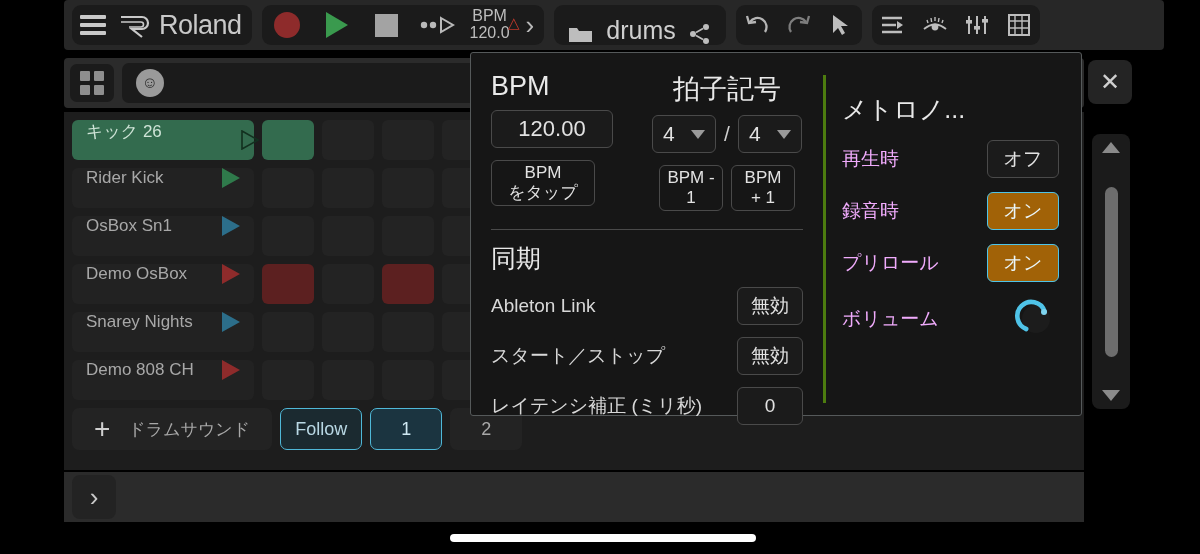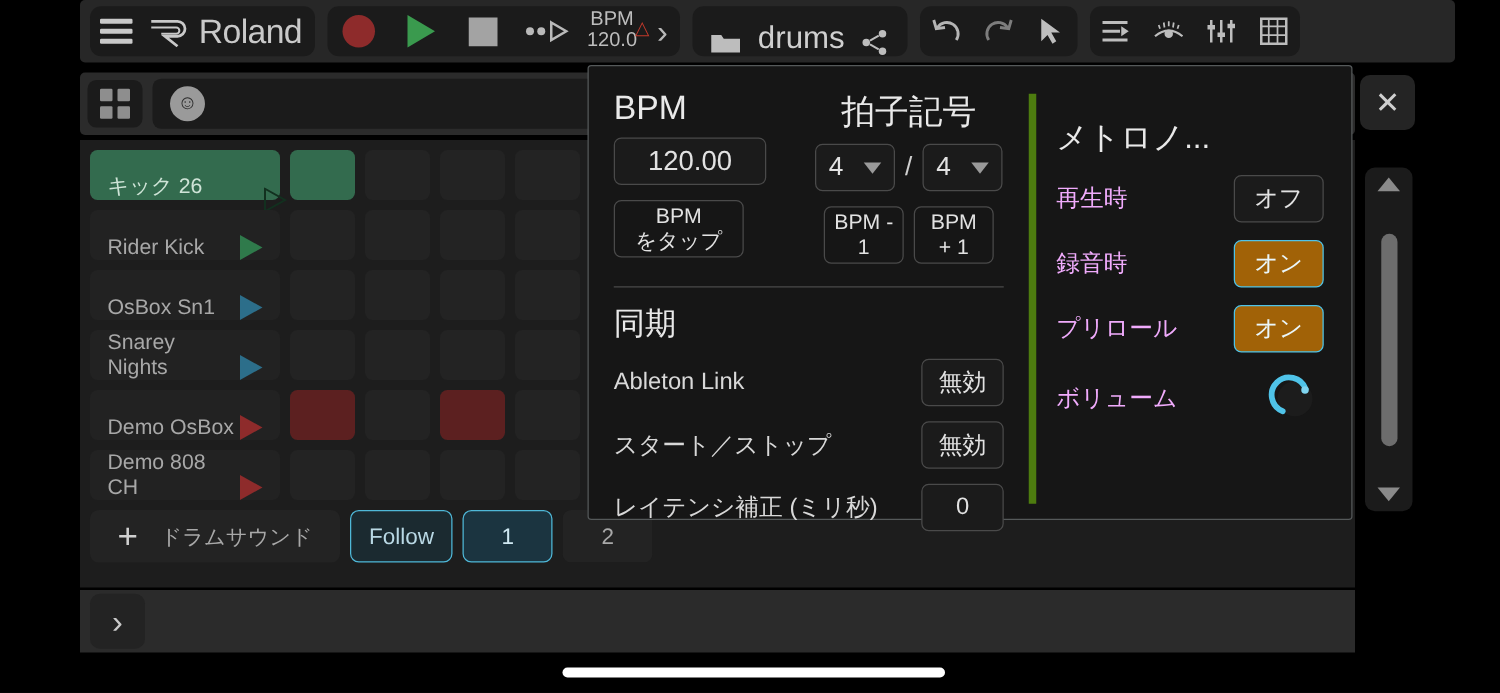--- a/index.html
+++ b/index.html
@@ -68,22 +68,22 @@
   .navchev { color: #bdbdbd; font-size: 27px; font-weight: 300; padding: 0 12px; cursor: pointer; }
 
   
   .workspace {
     position: absolute; left: 64px; top: 112px; width: 1020px; height: 358px;
     background: #1d1d1d; overflow: hidden;
   }
   .tracks { position: absolute; left: 8px; top: 8px; }
   .trow { display: flex; align-items: center; height: 40px; margin-bottom: 8px; }
   .tname {
-    width: 152px; height: 40px; border-radius: 6px; background: #222;
-    display: flex; align-items: flex-end; padding: 0 14px; color: #a8a8a8; font-size: 17px;
+    width: 182px; height: 40px; border-radius: 6px; background: #222;
+    display: flex; align-items: flex-start; padding: 0 14px; color: #a8a8a8; font-size: 17px;
   }
   .tname.sel { background: #336b4e; color: #cfe4d7; }
   .tname span.lbl { flex: 1; }
   .tri { width: 0; height: 0; border-top: 10px solid transparent; border-bottom: 10px solid transparent; }
   .cells { display: flex; gap: 8px; margin-left: 8px; }
   .cell { width: 52px; height: 40px; border-radius: 6px; background: #232323; }
 
   
   .wsbottom { position: absolute; left: 8px; top: 296px; display: flex; gap: 8px; align-items: center; }
   .addbtn {
@@ -114,21 +114,21 @@
   .sb-down { border-top: 11px solid #8a8a8a; }
   .sb-thumb { width: 13px; height: 170px; background: #6d6d6d; border-radius: 7px; }
 
   
   .modal {
     position: absolute; left: 470px; top: 52px; width: 612px; height: 364px;
     background: #161616; border: 1px solid #55595a; border-radius: 3px;
   }
   .modal-cols { display: flex; height: 100%; }
   .col-left { width: 352px; padding: 18px 0 0 20px; position: relative; }
-  .col-right { flex: 1; padding: 18px 0 0 16px; border-left: 6px solid #4d7c0f; margin: 22px 0 12px 0; }
+  .col-right { flex: 1; padding: 18px 0 0 16px; border-left: 3px solid #4d7c0f; margin: 22px 0 12px 0; }
   .sec-title { color: #e9e9e9; font-size: 27px; font-weight: 400; }
   .sec-title.sm { font-size: 25px; }
   .field-box {
     background: #1b1b1b; border: 1px solid #4a4a4a; border-radius: 6px;
     display: flex; align-items: center; justify-content: center; color: #e2e2e2;
   }
   .field-box.ghost { background: transparent; }
   .bpm-head { display: flex; }
   .bpm-left { width: 140px; }
   .ts-head { flex: 1; text-align: center; }
@@ -332,43 +332,43 @@
             <div class="cell"></div>
             <div class="cell"></div>
             <div class="cell"></div>
             <div class="cell"></div>
             <div class="cell"></div>
             <div class="cell" style="background: rgb(44, 97, 112);"></div>
           </div>
         </div>
         <div class="trow">
           <div class="tname">
+            <span class="lbl">Demo OsBox</span>
+            <span class="tri" style="border-left: 18px solid rgb(142, 43, 43);"></span>
+          </div>
+          <div class="cells">
+            <div class="cell" style="background: rgb(92, 32, 32);"></div>
+            <div class="cell"></div>
+            <div class="cell" style="background: rgb(92, 32, 32);"></div>
+            <div class="cell"></div>
+            <div class="cell" style="background: rgb(92, 32, 32);"></div>
+            <div class="cell"></div>
+          </div>
+        </div>
+        <div class="trow">
+          <div class="tname">
             <span class="lbl">Snarey Nights</span>
             <span class="tri" style="border-left: 18px solid rgb(44, 110, 138);"></span>
           </div>
           <div class="cells">
             <div class="cell"></div>
             <div class="cell"></div>
             <div class="cell"></div>
             <div class="cell"></div>
             <div class="cell"></div>
-            <div class="cell"></div>
-          </div>
-        </div>
-        <div class="trow">
-          <div class="tname">
-            <span class="lbl">Demo OsBox</span>
-            <span class="tri" style="border-left: 18px solid rgb(142, 43, 43);"></span>
-          </div>
-          <div class="cells">
-            <div class="cell" style="background: rgb(92, 32, 32);"></div>
-            <div class="cell"></div>
-            <div class="cell" style="background: rgb(92, 32, 32);"></div>
-            <div class="cell"></div>
-            <div class="cell" style="background: rgb(92, 32, 32);"></div>
             <div class="cell"></div>
           </div>
         </div>
         <div class="trow">
           <div class="tname">
             <span class="lbl">Demo 808 CH</span>
             <span class="tri" style="border-left: 18px solid rgb(142, 43, 43);"></span>
           </div>
           <div class="cells">
             <div class="cell"></div>

